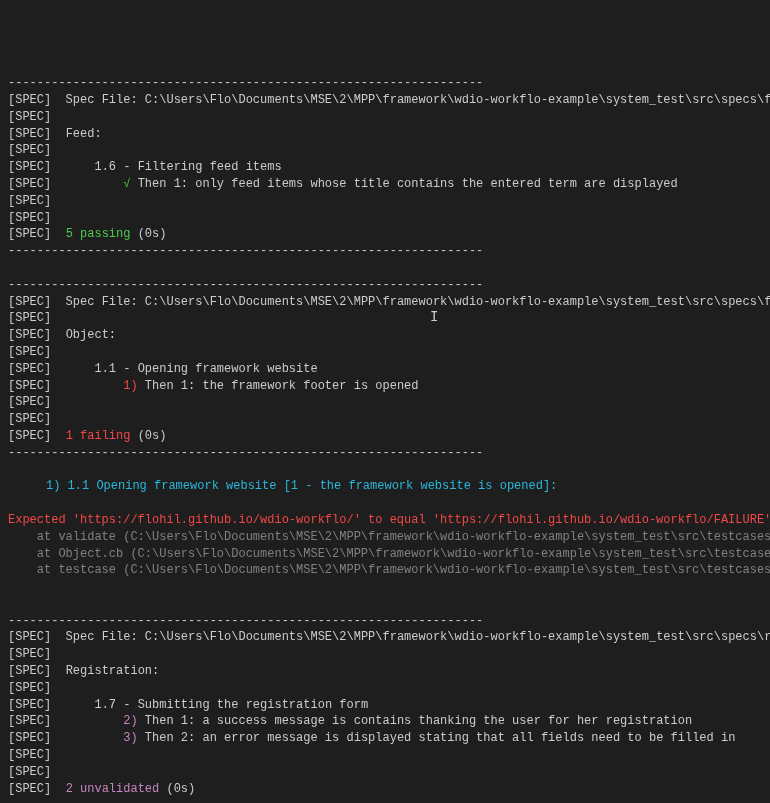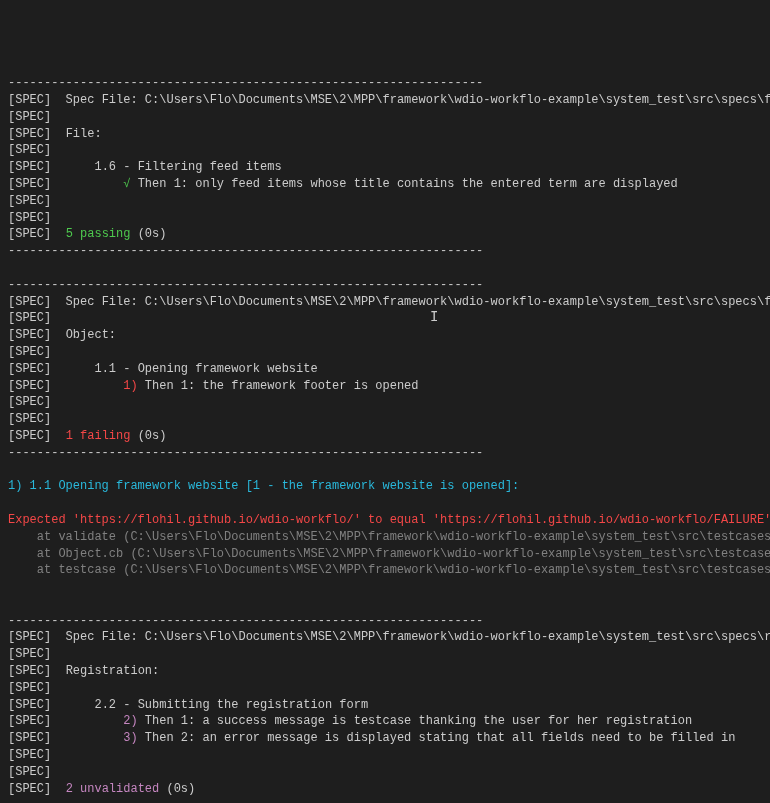--- a/index.html
+++ b/index.html
@@ -7,40 +7,40 @@
       color: #cccccc;
       font-family: 'Consolas', 'Monaco', 'Courier New', monospace;
       font-size: 12px;
       line-height: 1.4;
       margin: 0;
       padding: 8px;
       white-space: pre;
     }
     .green { color: #4ec94e; }
     .red { color: #f44747; }
-    .cyan { color: #29b8db; }
+    .cyan { color: #29b8db; margin-left: 38px; }
     .magenta { color: #c586c0; }
     .grey { color: #808080; }
     .cursor {
       position: absolute;
       left: 430px;
       top: 308px;
       color: #cccccc;
       font-size: 14px;
     }
   </style>
 </head>
 <body>
 
 
 
 <span class="cursor">I</span><div><span>------------------------------------------------------------------</span>
 <span>[SPEC]</span>  Spec File: <span>C:\Users\Flo\Documents\MSE\2\MPP\framework\wdio-workflo-example\system_test\src\specs\feed.spec.ts</span>
 <span>[SPEC]</span>
-<span>[SPEC]</span>  <span>File:</span>
+<span>[SPEC]</span>  <span>Feed:</span>
 <span>[SPEC]</span>
 <span>[SPEC]</span>      <span>1.6 - Filtering feed items</span>
 <span>[SPEC]</span>          <span class="green">√</span> <span>Then 1: only feed items whose title contains the entered term are displayed</span>
 <span>[SPEC]</span>
 <span>[SPEC]</span>
 <span>[SPEC]</span>  <span class="green">5 passing</span> <span>(0s)</span>
 <span>------------------------------------------------------------------</span>
 
 <span>------------------------------------------------------------------</span>
 <span>[SPEC]</span>  Spec File: <span>C:\Users\Flo\Documents\MSE\2\MPP\framework\wdio-workflo-example\system_test\src\specs\footer.spec.ts</span>
@@ -60,22 +60,22 @@
 <span class="grey">    at validate (C:\Users\Flo\Documents\MSE\2\MPP\framework\wdio-workflo-example\system_test\src\testcases\demo.tc.ts:15:23)</span>
 <span class="grey">    at Object.cb (C:\Users\Flo\Documents\MSE\2\MPP\framework\wdio-workflo-example\system_test\src\testcases\demo.tc.ts:12:9)</span>
 <span class="grey">    at testcase (C:\Users\Flo\Documents\MSE\2\MPP\framework\wdio-workflo-example\system_test\src\testcases\demo.tc.ts:10:6)</span>
 
 
 <span>------------------------------------------------------------------</span>
 <span>[SPEC]</span>  Spec File: <span>C:\Users\Flo\Documents\MSE\2\MPP\framework\wdio-workflo-example\system_test\src\specs\registration.spec.ts</span>
 <span>[SPEC]</span>
 <span>[SPEC]</span>  <span>Registration:</span>
 <span>[SPEC]</span>
-<span>[SPEC]</span>      <span>2.2 - Submitting the registration form</span>
-<span>[SPEC]</span>          <span class="magenta">2)</span> <span>Then 1: a success message is testcase thanking the user for her registration</span>
+<span>[SPEC]</span>      <span>1.7 - Submitting the registration form</span>
+<span>[SPEC]</span>          <span class="magenta">2)</span> <span>Then 1: a success message is contains thanking the user for her registration</span>
 <span>[SPEC]</span>          <span class="magenta">3)</span> <span>Then 2: an error message is displayed stating that all fields need to be filled in</span>
 <span>[SPEC]</span>
 <span>[SPEC]</span>
 <span>[SPEC]</span>  <span class="magenta">2 unvalidated</span> <span>(0s)</span>
 <span>------------------------------------------------------------------</span>
 
 
 
 
 

